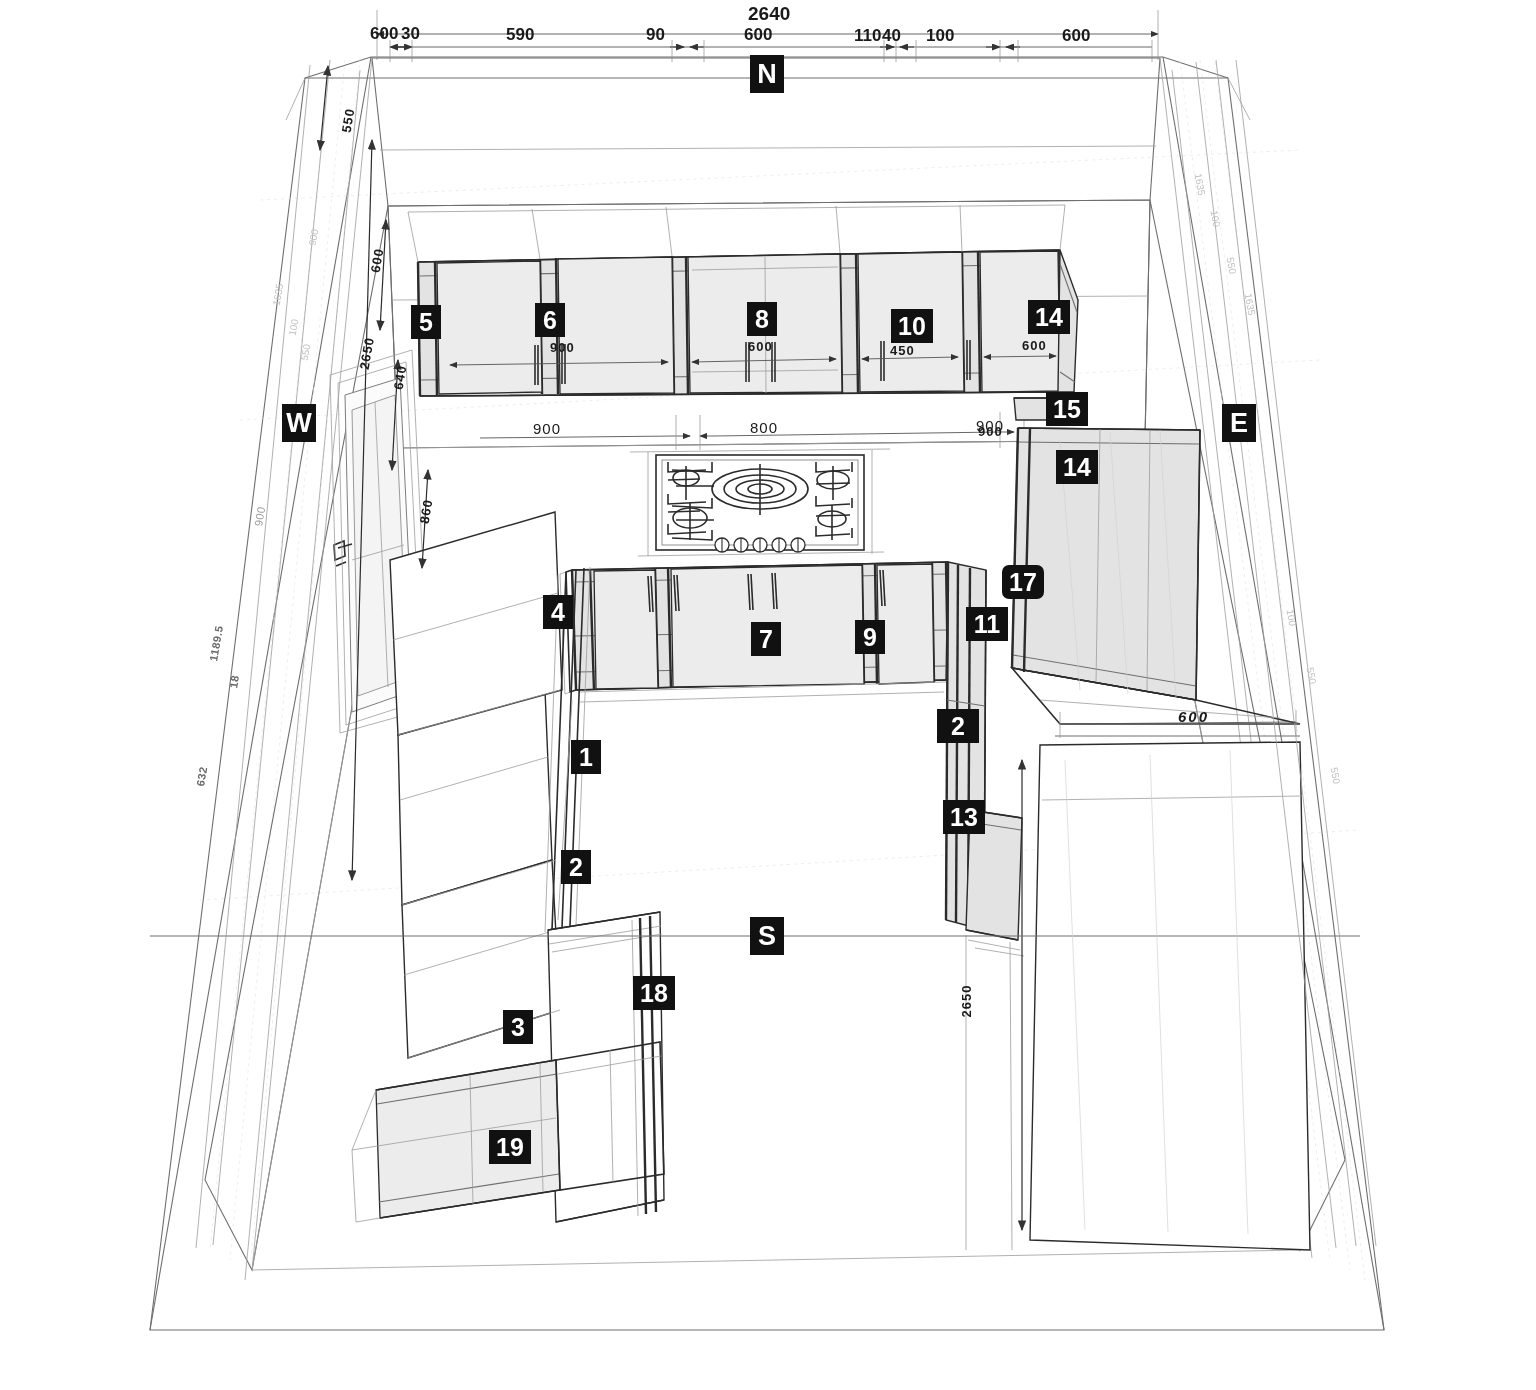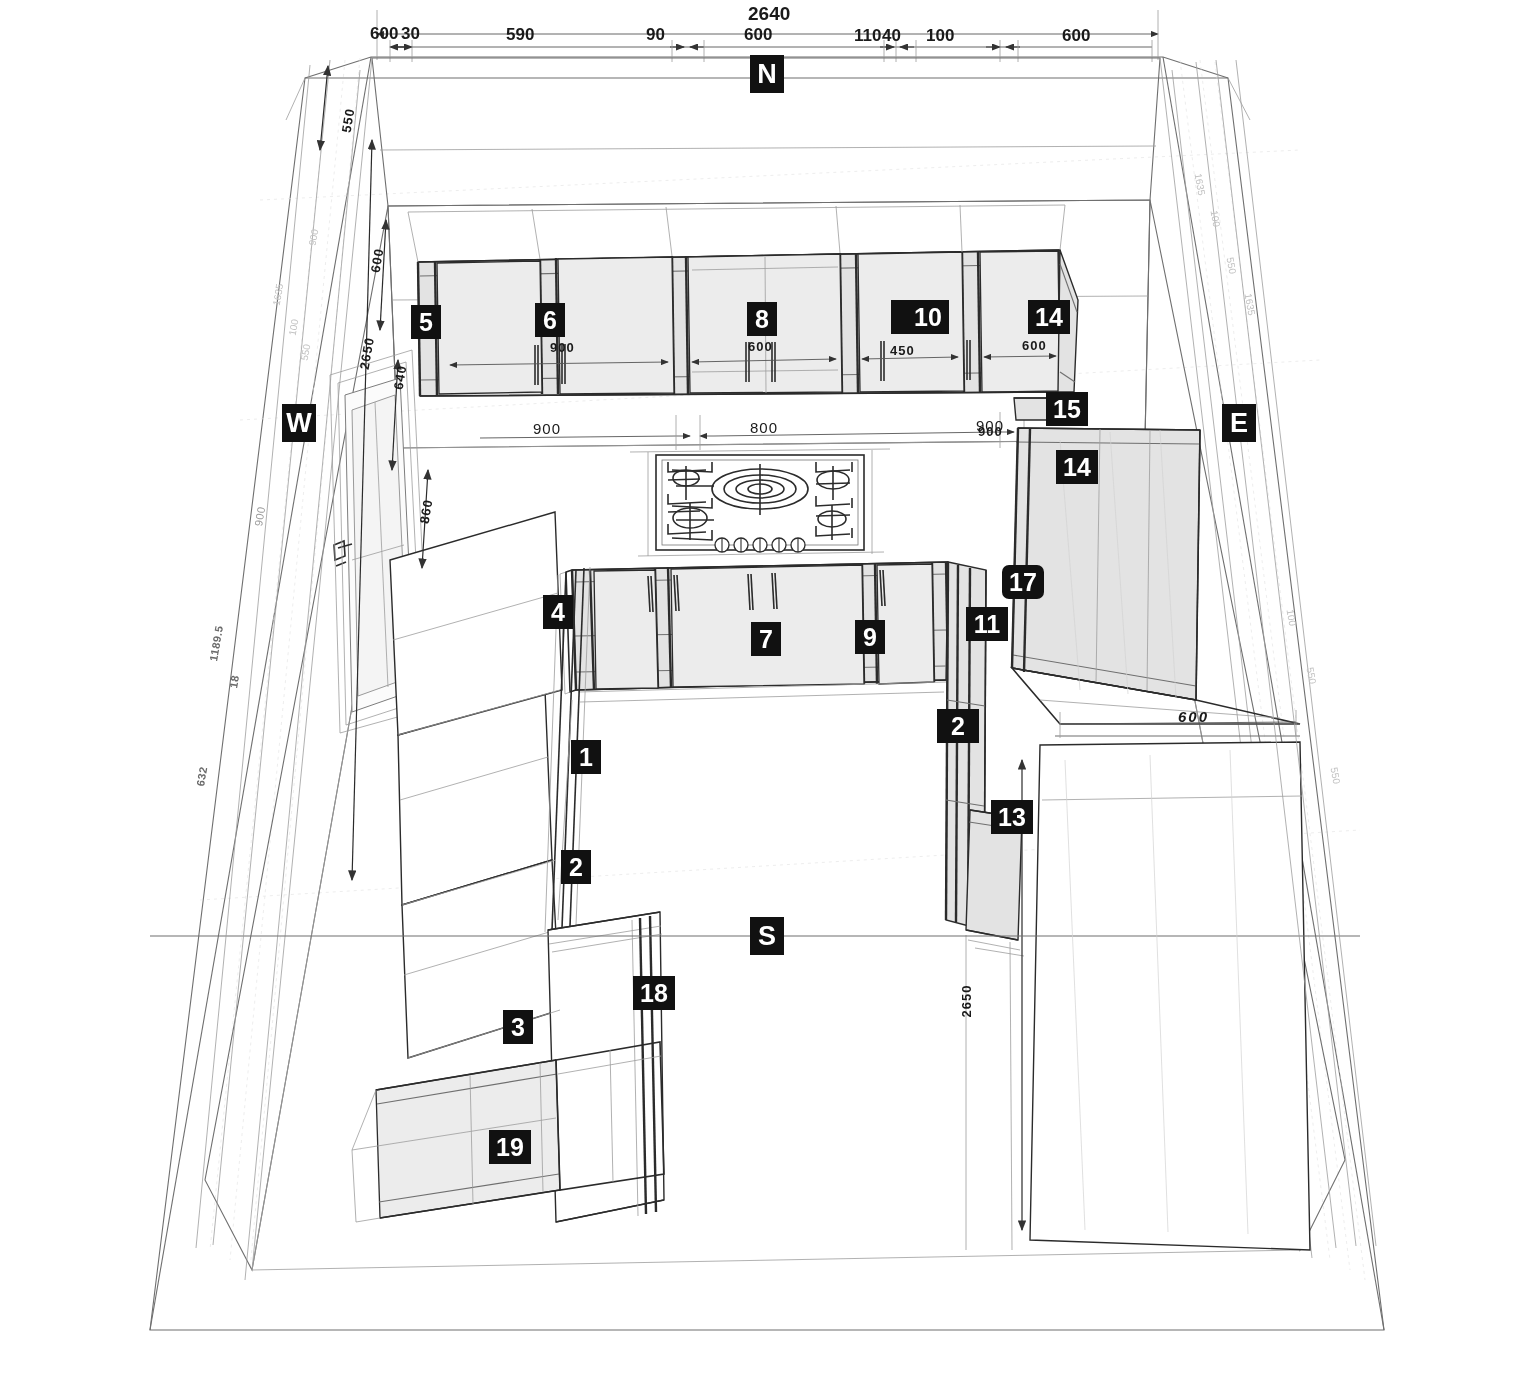--- a/index.html
+++ b/index.html
@@ -523,24 +523,24 @@
 
   <div class="badge num" style="left:571px;top:740px;">1</div>
   <div class="badge num" style="left:561px;top:850px;">2</div>
   <div class="badge num" style="left:503px;top:1010px;">3</div>
   <div class="badge num" style="left:543px;top:595px;">4</div>
   <div class="badge num" style="left:411px;top:305px;">5</div>
   <div class="badge num" style="left:535px;top:303px;">6</div>
   <div class="badge num" style="left:751px;top:622px;">7</div>
   <div class="badge num" style="left:747px;top:302px;">8</div>
   <div class="badge num" style="left:855px;top:620px;">9</div>
-  <div class="badge num wide" style="left:891px;top:300px;padding-left:16px;">10</div>
+  <div class="badge num wide" style="left:891px;top:309px;">10</div>
   <div class="badge num wide" style="left:966px;top:591px;margin-top:16px;">11</div>
   <div class="badge num wide" style="left:937px;top:709px;">2</div>
-  <div class="badge num wide" style="left:991px;top:800px;">13</div>
+  <div class="badge num wide" style="left:943px;top:800px;">13</div>
   <div class="badge num wide" style="left:1028px;top:300px;">14</div>
   <div class="badge num wide" style="left:1046px;top:392px;">15</div>
   <div class="badge num wide" style="left:1056px;top:450px;">14</div>
   <div class="badge num wide" style="left:1002px;top:565px;border-radius:7px;">17</div>
   <div class="badge num wide" style="left:633px;top:976px;">18</div>
   <div class="badge num wide" style="left:489px;top:1130px;">19</div>
 
 </div>
 
 </body></html>

